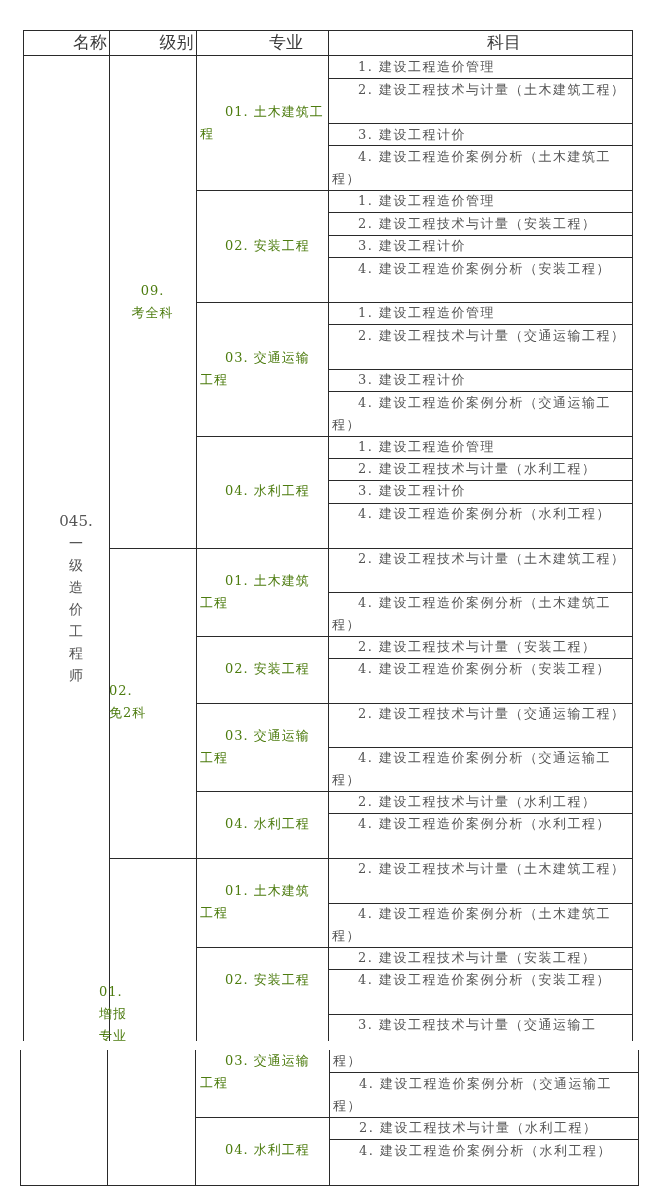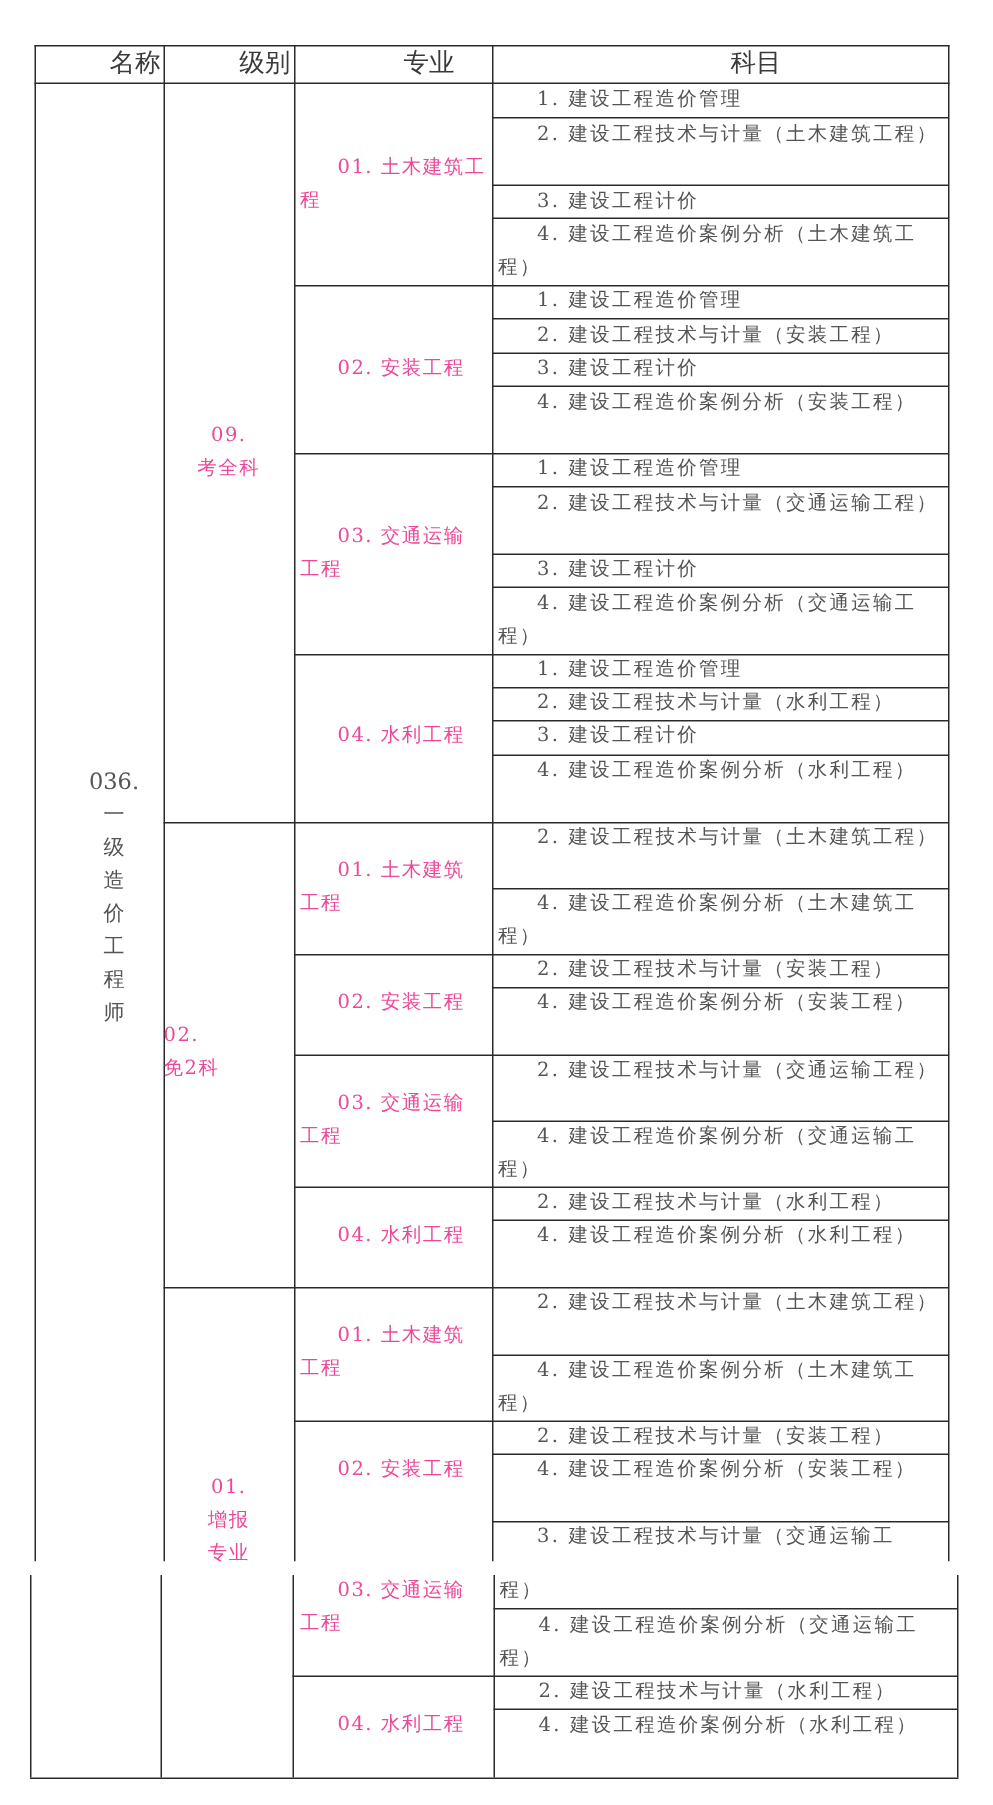--- a/index.html
+++ b/index.html
@@ -3,21 +3,21 @@
 <meta charset="utf-8">
 <style>
   html, body { margin:0; padding:0; background:#ffffff; }
   body { width:662px; height:1203px; position:relative; overflow:hidden;
          font-family:"DejaVu Serif", "Liberation Serif", serif; color:#555; }
   .ln { position:absolute; background:#2a2a2a; }
   .h { height:1px; }
   .v { width:1px; }
   .hdr { position:absolute; top:30px; height:25px; line-height:25px; text-align:center;
          font-family:"DejaVu Sans", "Liberation Sans", sans-serif; font-size:17px; color:#3a3a3a;margin-left:24px; }
-  .cell { position:absolute; font-size:13px; line-height:22px; color:#ec4899; letter-spacing:1px; }
+  .cell { position:absolute; font-size:13px; line-height:22px; color:#4d7c0f; letter-spacing:1px; }
   .subj { position:absolute; left:332px; width:296px; font-size:13px; line-height:22px;
           color:#555; letter-spacing:1.5px; text-indent:26px; word-break:break-all; }
   .subj.b { left:333px; width:300px; }
   .vert { position:absolute; left:40px; width:72px; text-align:center; font-size:14px; line-height:22px; color:#555; }
   .vchar { display:block; }
   .splice { position:absolute; left:0; top:1041px; width:662px; height:9px; background:#fff; }
 </style>
 </head>
 <body>
 
@@ -61,39 +61,39 @@
   <div class="ln h" style="left:328px;top:903px;width:304px;"></div>
   <div class="ln h" style="left:328px;top:969px;width:304px;"></div>
   <div class="ln h" style="left:328px;top:1014px;width:304px;"></div>
 
   <div class="hdr" style="left:23px;width:86px;">名称</div>
   <div class="hdr" style="left:109px;width:87px;">级别</div>
   <div class="hdr" style="left:196px;width:132px;">专业</div>
   <div class="hdr" style="left:328px;width:304px;">科目</div>
 
   <div class="vert" style="top:510px;">
-    <span class="vchar" style="font-size:15px;">036.</span>
+    <span class="vchar" style="font-size:15px;">045.</span>
     <span class="vchar">一</span>
     <span class="vchar">级</span>
     <span class="vchar">造</span>
     <span class="vchar">价</span>
     <span class="vchar">工</span>
     <span class="vchar">程</span>
     <span class="vchar">师</span>
   </div>
 
   <div class="cell" style="left:109px;width:87px;top:280px;text-align:center;">
     <div>09.</div>
     <div>考全科</div>
   </div>
   <div class="cell" style="left:109px;width:87px;top:680px;">
     <div>02.</div>
     <div>免2科</div>
   </div>
-  <div class="cell" style="left:109px;width:87px;top:981px;text-align:center;">
+  <div class="cell" style="left:99px;width:87px;top:981px;text-align:left;">
     <div>01.</div>
     <div>增报</div>
     <div>专业</div>
   </div>
 
   <div class="cell" style="left:200px;width:128px;top:101px;">
     <div style="padding-left:25px;white-space:nowrap;">01. 土木建筑工</div>
     <div>程</div>
   </div>
   <div class="cell" style="left:200px;width:128px;top:235px;">

